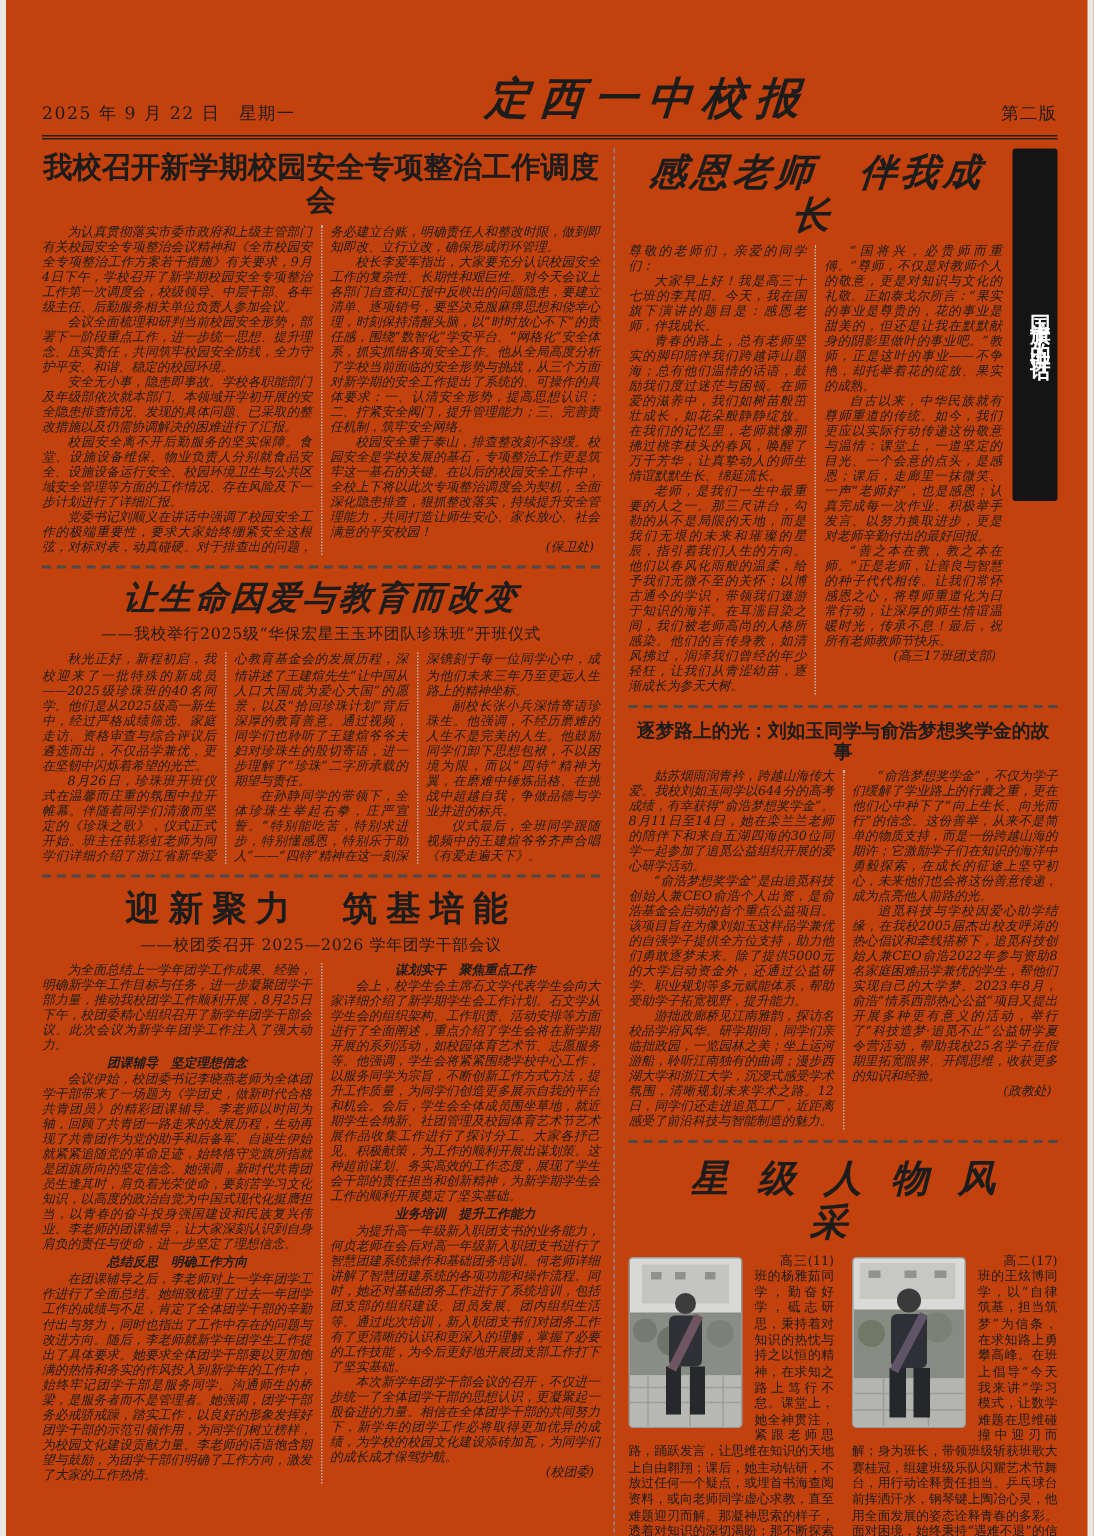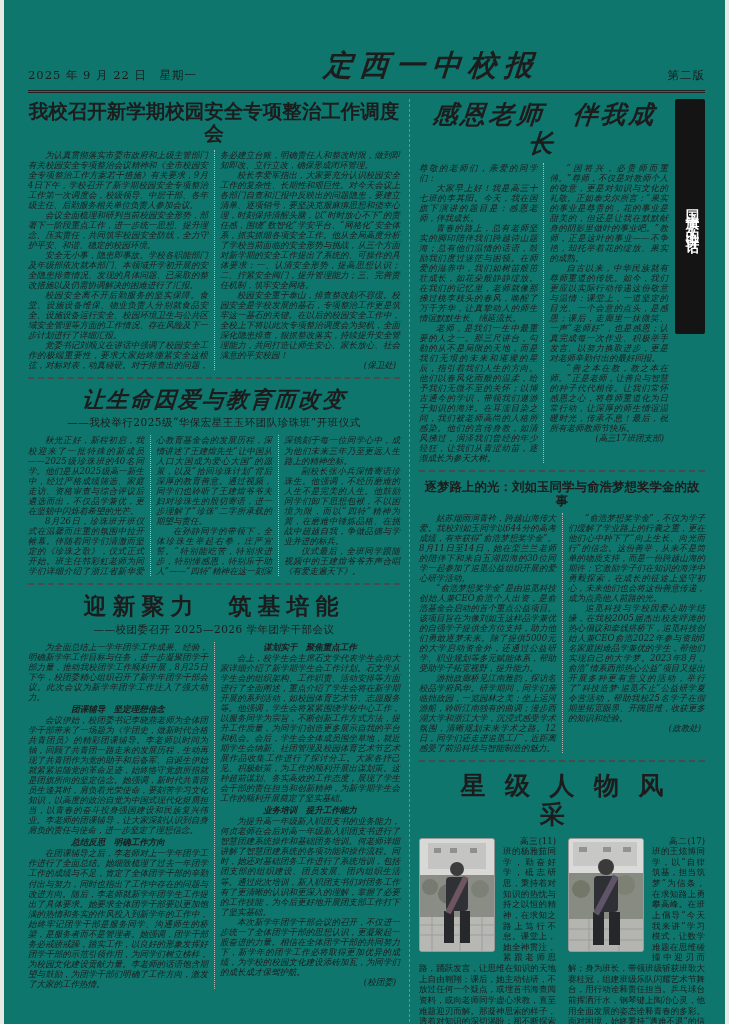--- a/index.html
+++ b/index.html
@@ -1,18 +1,18 @@
 <!DOCTYPE html>
 <html><head>
 <meta charset="utf-8">
 <style>
   html,body{margin:0;padding:0;background:#e8e8e4;}
   .page{
     position:relative;width:721px;height:1024px;margin:0 auto;
-    background:#0f766e;color:#1c1c1c;overflow:hidden;
+    background:#c2410c;color:#1c1c1c;overflow:hidden;
     font-family:"DejaVu Serif","Liberation Serif",serif;
     box-sizing:border-box;padding:46px 20px 10px 24px;
   }
   
   .masthead-row{display:flex;align-items:flex-end;justify-content:space-between;
     border-bottom:3px double #222;padding-bottom:4px;}
   .issue-date,.edition{font-size:11.5px;letter-spacing:1px;white-space:nowrap;padding-bottom:3px;}
   .paper-name{font-size:29px;font-weight:bold;font-style:italic;letter-spacing:7px;
     font-family:"DejaVu Serif",serif;transform:skewX(-4deg);white-space:nowrap;}
   
@@ -34,21 +34,21 @@
     font-family:"DejaVu Sans","Liberation Sans",sans-serif;margin:2px 0 1px 0 !important;}
   .divider{border:none;border-top:2px dashed #4a4a4a;margin:7px 0 6px 0;height:0;}
   
   .t-safety{font-size:19.5px;}
   .t-grat{font-size:25px;font-style:italic;letter-spacing:3px;transform:skewX(-5deg);
     font-family:"DejaVu Serif",serif;}
   .t-pearl{font-size:22px;font-style:italic;letter-spacing:2px;transform:skewX(-4deg);
     font-family:"DejaVu Serif",serif;}
   .t-league{font-size:23px;letter-spacing:6px;}
   .t-dream{font-size:12.5px;letter-spacing:0;}
-  .t-stars{font-size:25px;letter-spacing:.78em;text-indent:.78em;margin-top:4px;}
+  .t-stars{font-size:25px;letter-spacing:.78em;text-indent:.78em;margin-top:4px;font-style:italic;}
   .row-top{display:flex;align-items:flex-start;}
   .grat-wrap{flex:1;min-width:0;}
   
   .flag-banner{flex:0 0 24px;margin-left:7px;background:#141414;color:#fff;
     writing-mode:vertical-rl;font-size:13.5px;font-weight:bold;letter-spacing:6px;
     padding:10px 3px;border-radius:2px;font-family:"DejaVu Sans",sans-serif;
     text-align:center;height:215px;}
   
   .stars-cards{display:flex;gap:12px;margin-top:6px;}
   .star-card{flex:1;min-width:0;font-size:8.5px;line-height:1.25;text-align:justify;}

